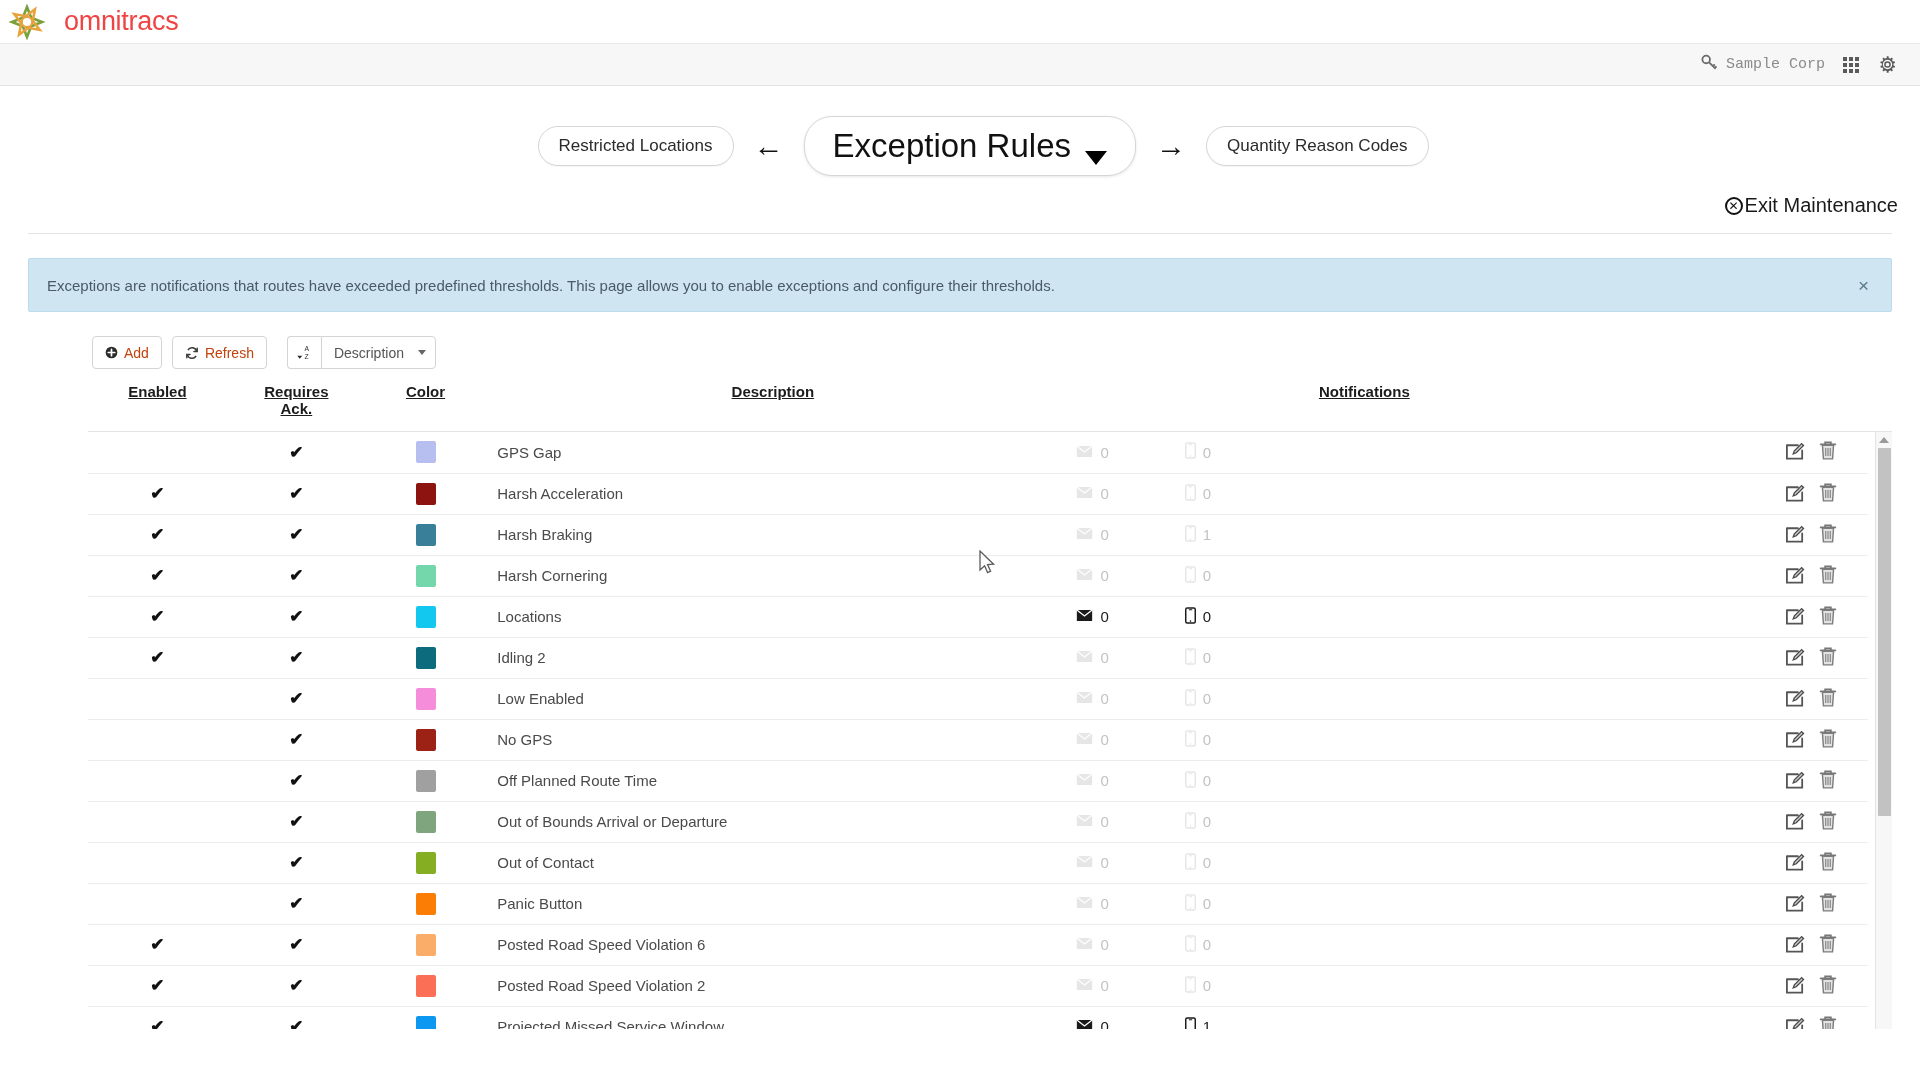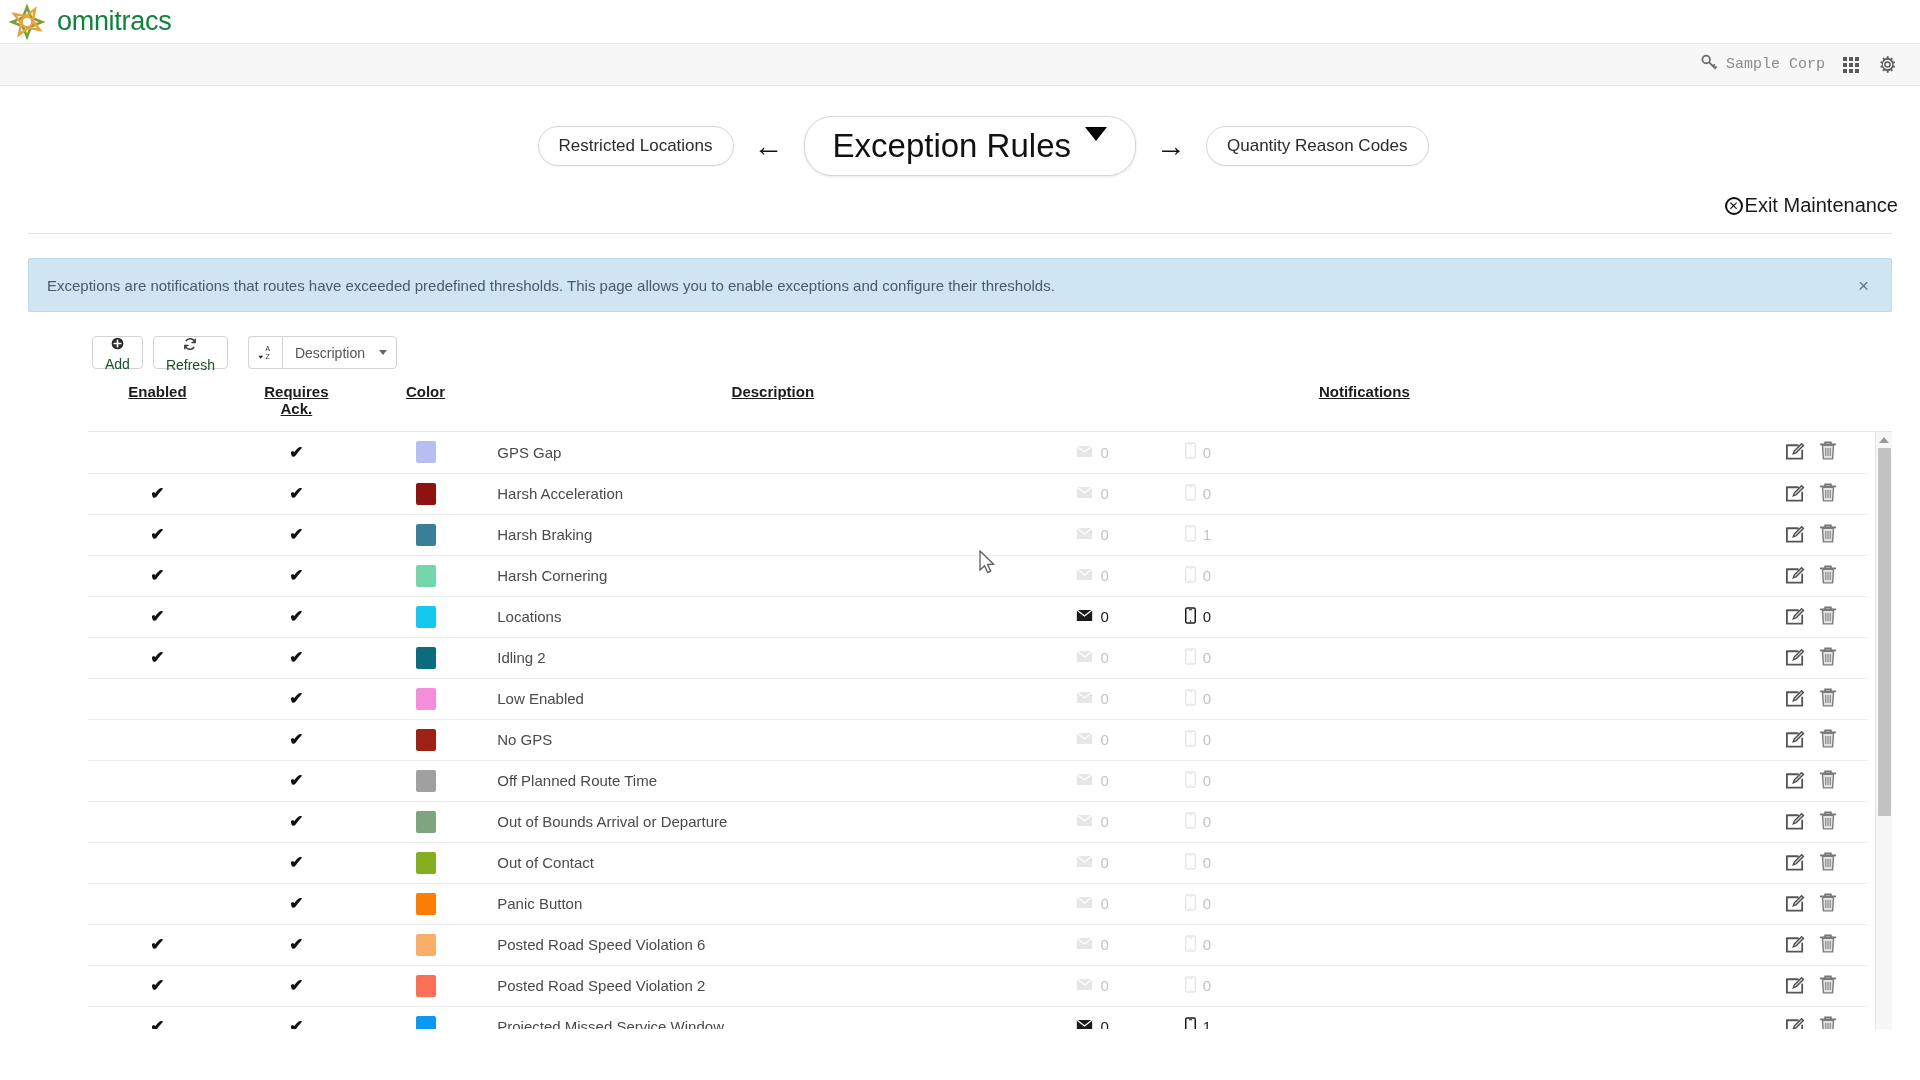--- a/index.html
+++ b/index.html
@@ -11,22 +11,22 @@
   }
   .page { position: relative; width: 1920px; height: 1080px; background:#fff; }
 
   
   .brandbar {
     height: 44px; background:#fff; display:flex; align-items:center;
     padding-left: 6px; border-bottom: 1px solid #e8e8e8;
   }
   .brand-logo { width: 42px; height: 42px; flex: none; }
   .brand-name {
-    font-size: 27px; color:#15803d; letter-spacing:-0.3px;
-    margin-left: 9px; font-weight: 400;
+    font-size: 27px; color:#ef4444; letter-spacing:-0.3px;
+    margin-left: 16px; font-weight: 400;
   }
 
   
   .utilbar {
     height: 42px; background:#f7f7f7; border-bottom:1px solid #e3e3e3;
     display:flex; align-items:center; justify-content:flex-end;
     padding-right: 22px; gap: 18px;
   }
   .util-user { display:flex; align-items:center; gap:7px; color:#8b8b8b; font-size:15px;font-family:Liberation Mono, monospace; }
   .icon-btn { display:flex; align-items:center; justify-content:center; cursor:pointer; }
@@ -38,21 +38,21 @@
     display:flex; align-items:center; justify-content:center;
     gap: 20px; padding-top: 30px; margin-left: 46px;
   }
   .pill {
     border:1px solid #d6d6d6; border-radius: 20px; background:#fff;
     padding: 9px 20px; font-size:17px; color:#2b2b2b; cursor:pointer;
     box-shadow: 0 1px 1px rgba(0,0,0,.04);
   }
   .pill-main {
     border-radius: 28px; padding: 10px 28px;
-    font-size: 33px; color:#111; display:flex; align-items:flex-start; gap:14px;
+    font-size: 33px; color:#111; display:flex; align-items:flex-end; gap:14px;
     box-shadow: 0 1px 3px rgba(0,0,0,.10);
   }
   .caret-down {
     width:0;height:0;border-left:11px solid transparent;border-right:11px solid transparent;
     border-top:14px solid #000; display:block;
   }
   .arrow { font-size:30px; color:#111; line-height:1; font-weight:700; user-select:none; }
 
   
   .exit-row { display:flex; justify-content:flex-end; padding: 18px 22px 0 0; }
@@ -71,21 +71,21 @@
     padding: 0 22px 0 18px; border-radius:2px;
   }
   .banner-text { font-size:15px; color:#4a5a66; }
   .banner-close { color:#5d7b8a; font-size:19px; cursor:pointer; line-height:1; }
 
   
   .toolbar { display:flex; align-items:center; gap:10px; margin: 24px 0 0 92px; }
   .tbtn {
     border:1px solid #d4d4d4; background:#fff; border-radius:4px;
     height:33px; padding: 0 12px; display:flex; align-items:center; gap:6px;
-    font-size:14px; color:#14532d; cursor:pointer;flex-direction:column;
+    font-size:14px; color:#c2410c; cursor:pointer;
   }
   .tbtn svg { display:block; }
   .sortgroup { display:flex; align-items:stretch; margin-left:10px; }
   .sort-ic {
     border:1px solid #d4d4d4; border-right:none; background:#fff;
     border-radius:4px 0 0 4px; width:34px; height:33px;
     display:flex; align-items:center; justify-content:center;
   }
   .sort-sel {
     border:1px solid #d4d4d4; background:#fff; border-radius:0 4px 4px 0;

